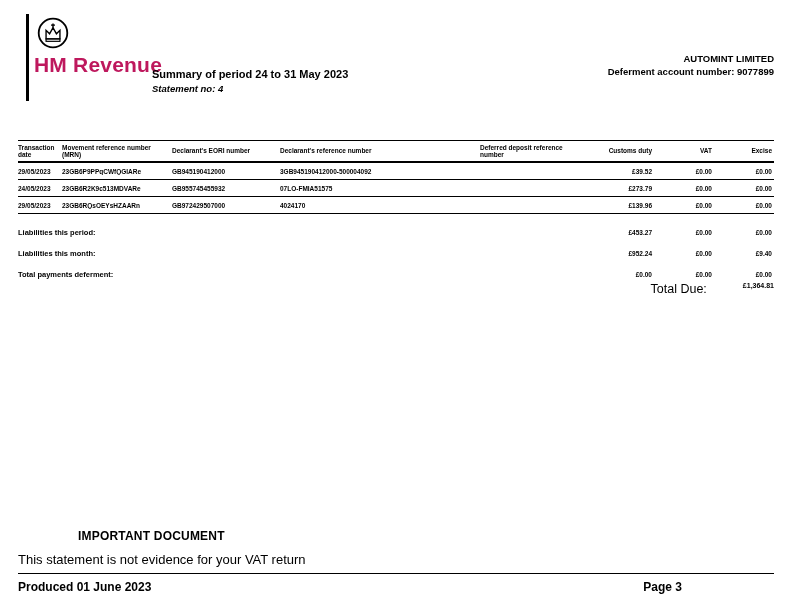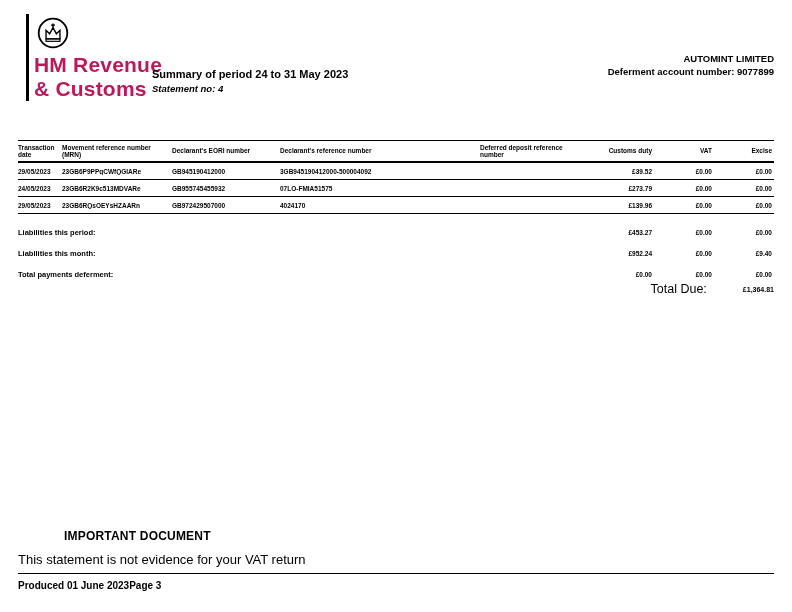--- a/index.html
+++ b/index.html
@@ -59,48 +59,47 @@
   .totals { position: absolute; left: 18px; top: 222px; width: 756px; }
   .total-row {
     display: grid;
     grid-template-columns: 574px 62px 60px 60px;
     height: 21px;
     align-items: center;
   }
   .total-label { text-align: left; font-size: 7.5px; font-weight: 700; padding-right: 2px; }
   .total-val { text-align: right; font-size: 6.5px; font-weight: 700; padding-right: 2px; }
 
-  .total-due { position: absolute; right: 18px; top: 282px; width: 300px; display: flex; justify-content: flex-end; align-items: center; }
+  .total-due { position: absolute; right: 18px; top: 282px; width: 300px; display: flex; justify-content: flex-end; align-items: flex-start; }
   .total-due-label { font-size: 12.5px; font-weight: 400; }
   .total-due-value { font-size: 7px; font-weight: 700; margin-left: 36px; }
 
   
-  .important { position: absolute; left: 18px; top: 529px; font-size: 12px; font-weight: 700; letter-spacing: 0.2px; padding-left: 46px; }
+  .important { position: absolute; left: 32px; top: 529px; font-size: 12px; font-weight: 700; letter-spacing: 0.2px; padding-left: 46px; }
   .vat-note { position: absolute; left: 18px; top: 552px; font-size: 13px; font-weight: 400; }
   .footer-rule { position: absolute; left: 18px; top: 573px; width: 756px; height: 1px; background: #000; }
-  .footer { position: absolute; left: 18px; top: 580px; width: 664px; display: flex; font-size: 10px; font-weight: 600; }
+  .footer { position: absolute; left: 18px; top: 580px; width: 664px; display: flex; justify-content: space-between; font-size: 12px; font-weight: 600; }
 </style>
 </head>
 <body>
 
 <div class="sheet">
 
   <div class="logo-bar"></div>
   <div class="crown-wrap">
     <svg viewBox="0 0 30 30" width="32" height="32" aria-hidden="true">
       <circle cx="15" cy="15" r="13.4" fill="none" stroke="#000" stroke-width="1.7"></circle>
       <line x1="15" y1="6" x2="15" y2="10" stroke="#000" stroke-width="1.3"></line>
       <line x1="13.2" y1="7.6" x2="16.8" y2="7.6" stroke="#000" stroke-width="1.3"></line>
       <path d="M8.5 20.5 L8.5 12.5 L11.8 15.8 L15 10 L18.2 15.8 L21.5 12.5 L21.5 20.5 Z" fill="none" stroke="#000" stroke-width="1.3"></path>
       <rect x="8.5" y="20.5" width="13" height="2.3" fill="none" stroke="#000" stroke-width="1.1"></rect>
     </svg>
   </div>
   <div class="org-name">
     <div>HM Revenue</div>
-    <div>&amp; Customs</div>
   </div>
 
   <div class="title-block">
     <div class="doc-sub">Summary of period 24 to 31 May 2023</div>
     <div class="doc-stmt">Statement no: 4</div>
   </div>
 
   <div class="company-block">
     <div>AUTOMINT LIMITED</div>
     <div>Deferment account number: 9077899</div>

